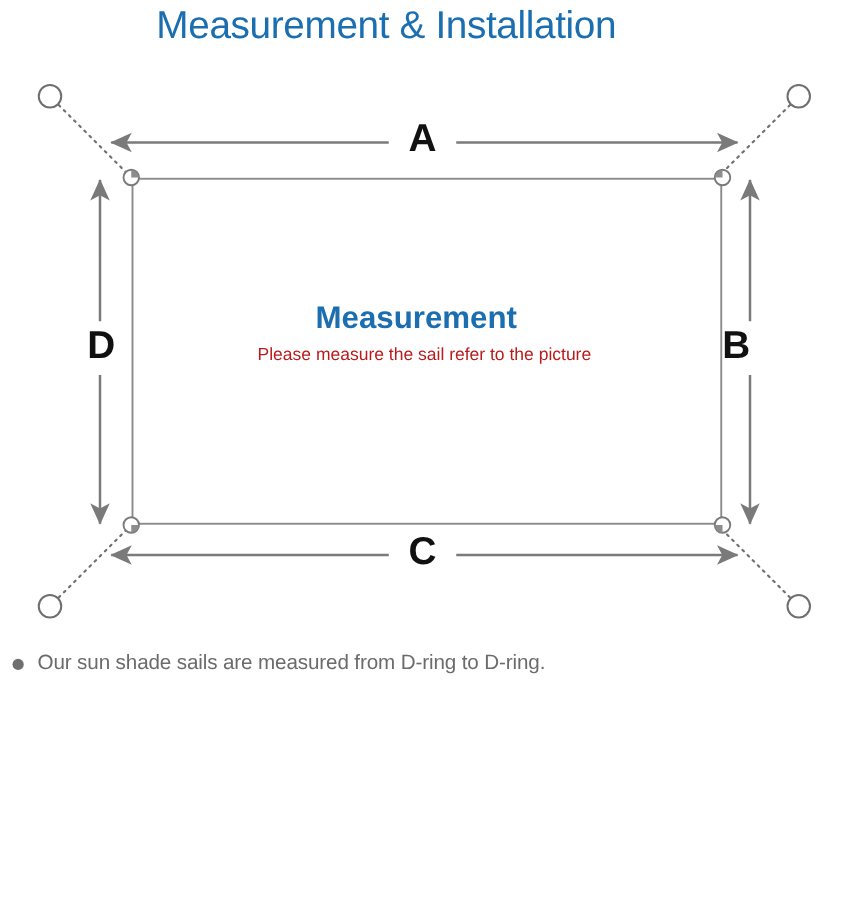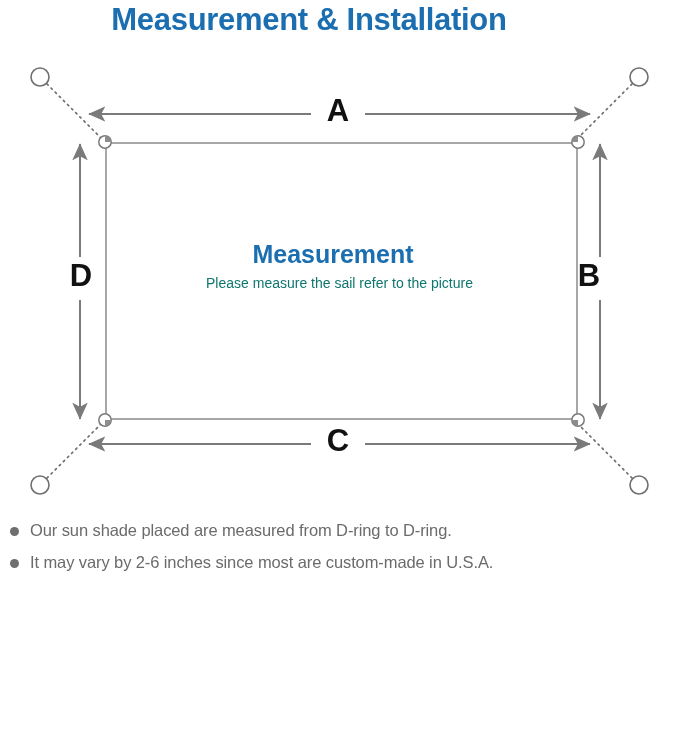--- a/index.html
+++ b/index.html
@@ -18,21 +18,21 @@
   }
 
   
   #page-title {
     position: absolute;
     top: 0px;
     left: 0;
     width: 618px;
     text-align: center;
     font-size: 31px;
-    font-weight: bold;
+    font-weight: normal;
     color: #1b6eb0;
     letter-spacing: -0.3px;
     line-height: 40px;
     white-space: nowrap;
   }
 
   
   #diagram-wrap {
     position: absolute;
     top: 48px;
@@ -74,21 +74,21 @@
     white-space: nowrap;
   }
   #center-sub {
     position: absolute;
     left: 0;
     top: 226px;
     width: 679px;
     text-align: center;
     font-size: 14px;
     font-weight: normal;
-    color: #0f766e;
+    color: #b91c1c;
     line-height: 1.3;
     white-space: nowrap;
   }
 
   
   #notes {
     position: absolute;
     left: 0;
     top: 520px;
     width: 679px;
@@ -175,24 +175,20 @@
   <div class="dim-label" id="label-D">D</div>
 
   <div id="center-title">Measurement</div>
   <div id="center-sub">Please measure the sail refer to the picture</div>
 </div>
 
 <div id="notes">
 
   <div class="note-row">
     <span class="note-bullet"></span>
-    <span class="note-text">Our sun shade placed are measured from D-ring to D-ring.</span>
+    <span class="note-text">Our sun shade sails are measured from D-ring to D-ring.</span>
   </div>
 
-  <div class="note-row">
-    <span class="note-bullet"></span>
-    <span class="note-text">It may vary by 2-6 inches since most are custom-made in U.S.A.</span>
-  </div>
 
 
 
 
 </div>
 
 </body></html>

